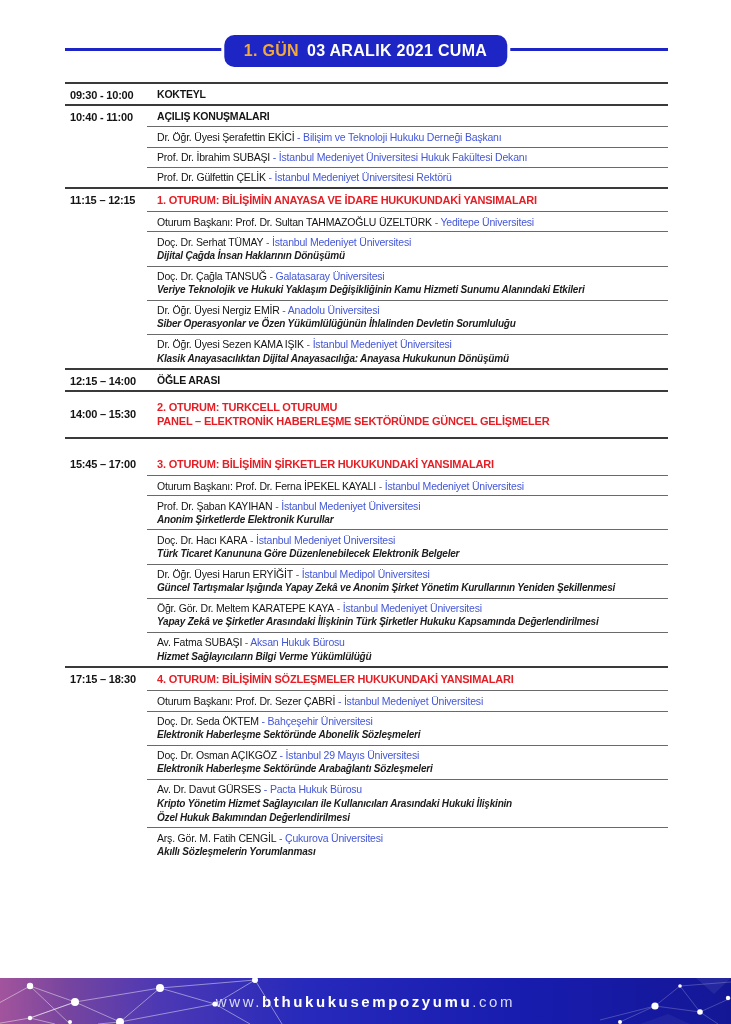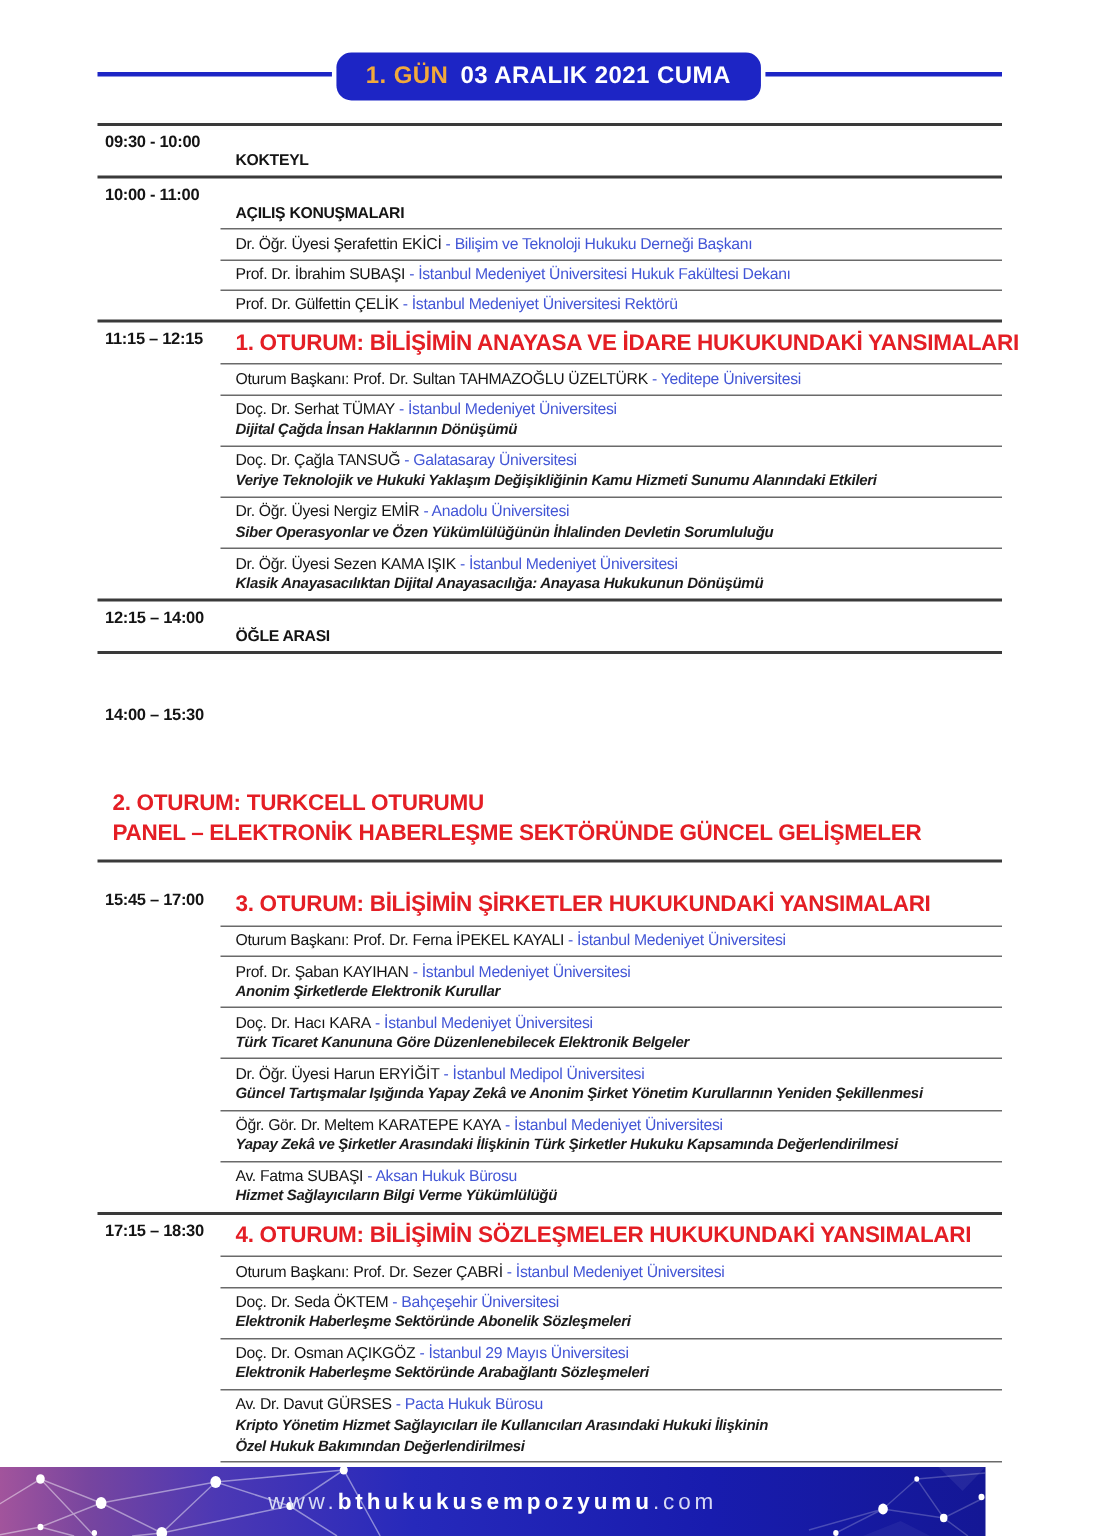--- a/index.html
+++ b/index.html
@@ -21,39 +21,39 @@
     background:var(--accent); border-radius:10px; padding:7px 20px;
     box-shadow:0 0 0 3px #fff; white-space:nowrap;
   }
   .day-badge .day{color:var(--gold); font-weight:bold; font-size:16px; letter-spacing:0.3px;}
   .day-badge .date{color:#fff; font-weight:bold; font-size:16px; letter-spacing:0.3px; margin-left:8px;}
   
   .schedule{margin:12px 63px 0 65px;}
   .schedule-row{display:flex;}
   .schedule-row.top-line{border-top:2px solid var(--rule-heavy);}
   .schedule-row.bottom-line{border-bottom:2px solid var(--rule-heavy);}
-  .schedule-row.spacer-after{margin-bottom:14px;flex-direction:column;}
+  .schedule-row.spacer-after{margin-bottom:14px;}
   .time-cell{
     flex:0 0 82px; font-weight:bold; font-size:11px; padding:4px 0 0 5px;
     line-height:1.35; white-space:nowrap;
   }
   .schedule-row.time-center .time-cell{display:flex; align-items:center; padding-top:0;}
   .content-cell{flex:1; min-width:0;}
-  .row-heading{padding:16px 0 3px 10px; font-weight:bold; font-size:10.5px; line-height:1.35;}
-  .session .row-heading{color:var(--red); font-size:15px; line-height:1.3; padding:4px 0 4px 10px;}
+  .row-heading{padding:3px 0 3px 10px; font-weight:bold; font-size:10.5px; line-height:1.35;}
+  .session .row-heading{color:var(--red); font-size:11px; line-height:1.3; padding:4px 0 4px 10px;}
   .tall .row-heading{padding:8px 0 8px 10px;}
   .heading-line{white-space:nowrap;}
   .entry{border-top:1px solid var(--rule-light); padding:2.5px 0 2.5px 10px;}
   .speaker-line{font-size:10.5px; line-height:1.35;}
   .speaker-name{font-weight:normal; color:var(--ink);}
   .speaker-affiliation{color:var(--aff); font-weight:500;}
   .talk-title{font-size:10px; line-height:1.4; font-weight:bold; font-style:italic; color:#1c1c1c;}
   
   .footer-banner{
-    position:absolute; left:0; bottom:0; width:657px; height:46px;
+    position:absolute; left:0; bottom:0; width:731px; height:46px;
     background:linear-gradient(90deg,#a2549c 0%, #77459f 9%, #4c38b4 22%, #2629bb 42%, #181cae 72%, #141795 100%);
     display:flex; align-items:center; justify-content:center; overflow:hidden;
   }
   .footer-net{position:absolute; inset:0; width:100%; height:100%;}
   .footer-url{position:relative; z-index:2; font-size:15px; letter-spacing:2.6px; white-space:nowrap;}
   .url-light{color:#d7daf4; font-weight:400;}
   .url-main{color:#ffffff; font-weight:bold;}
 </style>
 </head>
 <body>
@@ -68,21 +68,21 @@
 <div class="schedule">
     <div class="schedule-row top-line">
       <div class="time-cell">09:30 - 10:00</div>
       <div class="content-cell">
         <div class="row-heading">
           <div class="heading-line">KOKTEYL</div>
         </div>
       </div>
     </div>
     <div class="schedule-row top-line">
-      <div class="time-cell">10:00 - 11:00</div>
+      <div class="time-cell">10:40 - 11:00</div>
       <div class="content-cell">
         <div class="row-heading">
           <div class="heading-line">AÇILIŞ KONUŞMALARI</div>
         </div>
         <div class="entry">
           <div class="speaker-line"><span class="speaker-name">Dr. Öğr. Üyesi Şerafettin EKİCİ</span><span class="speaker-affiliation"> - Bilişim ve Teknoloji Hukuku Derneği Başkanı</span></div>
         </div>
         <div class="entry">
           <div class="speaker-line"><span class="speaker-name">Prof. Dr. İbrahim SUBAŞI</span><span class="speaker-affiliation"> - İstanbul Medeniyet Üniversitesi Hukuk Fakültesi Dekanı</span></div>
         </div>

